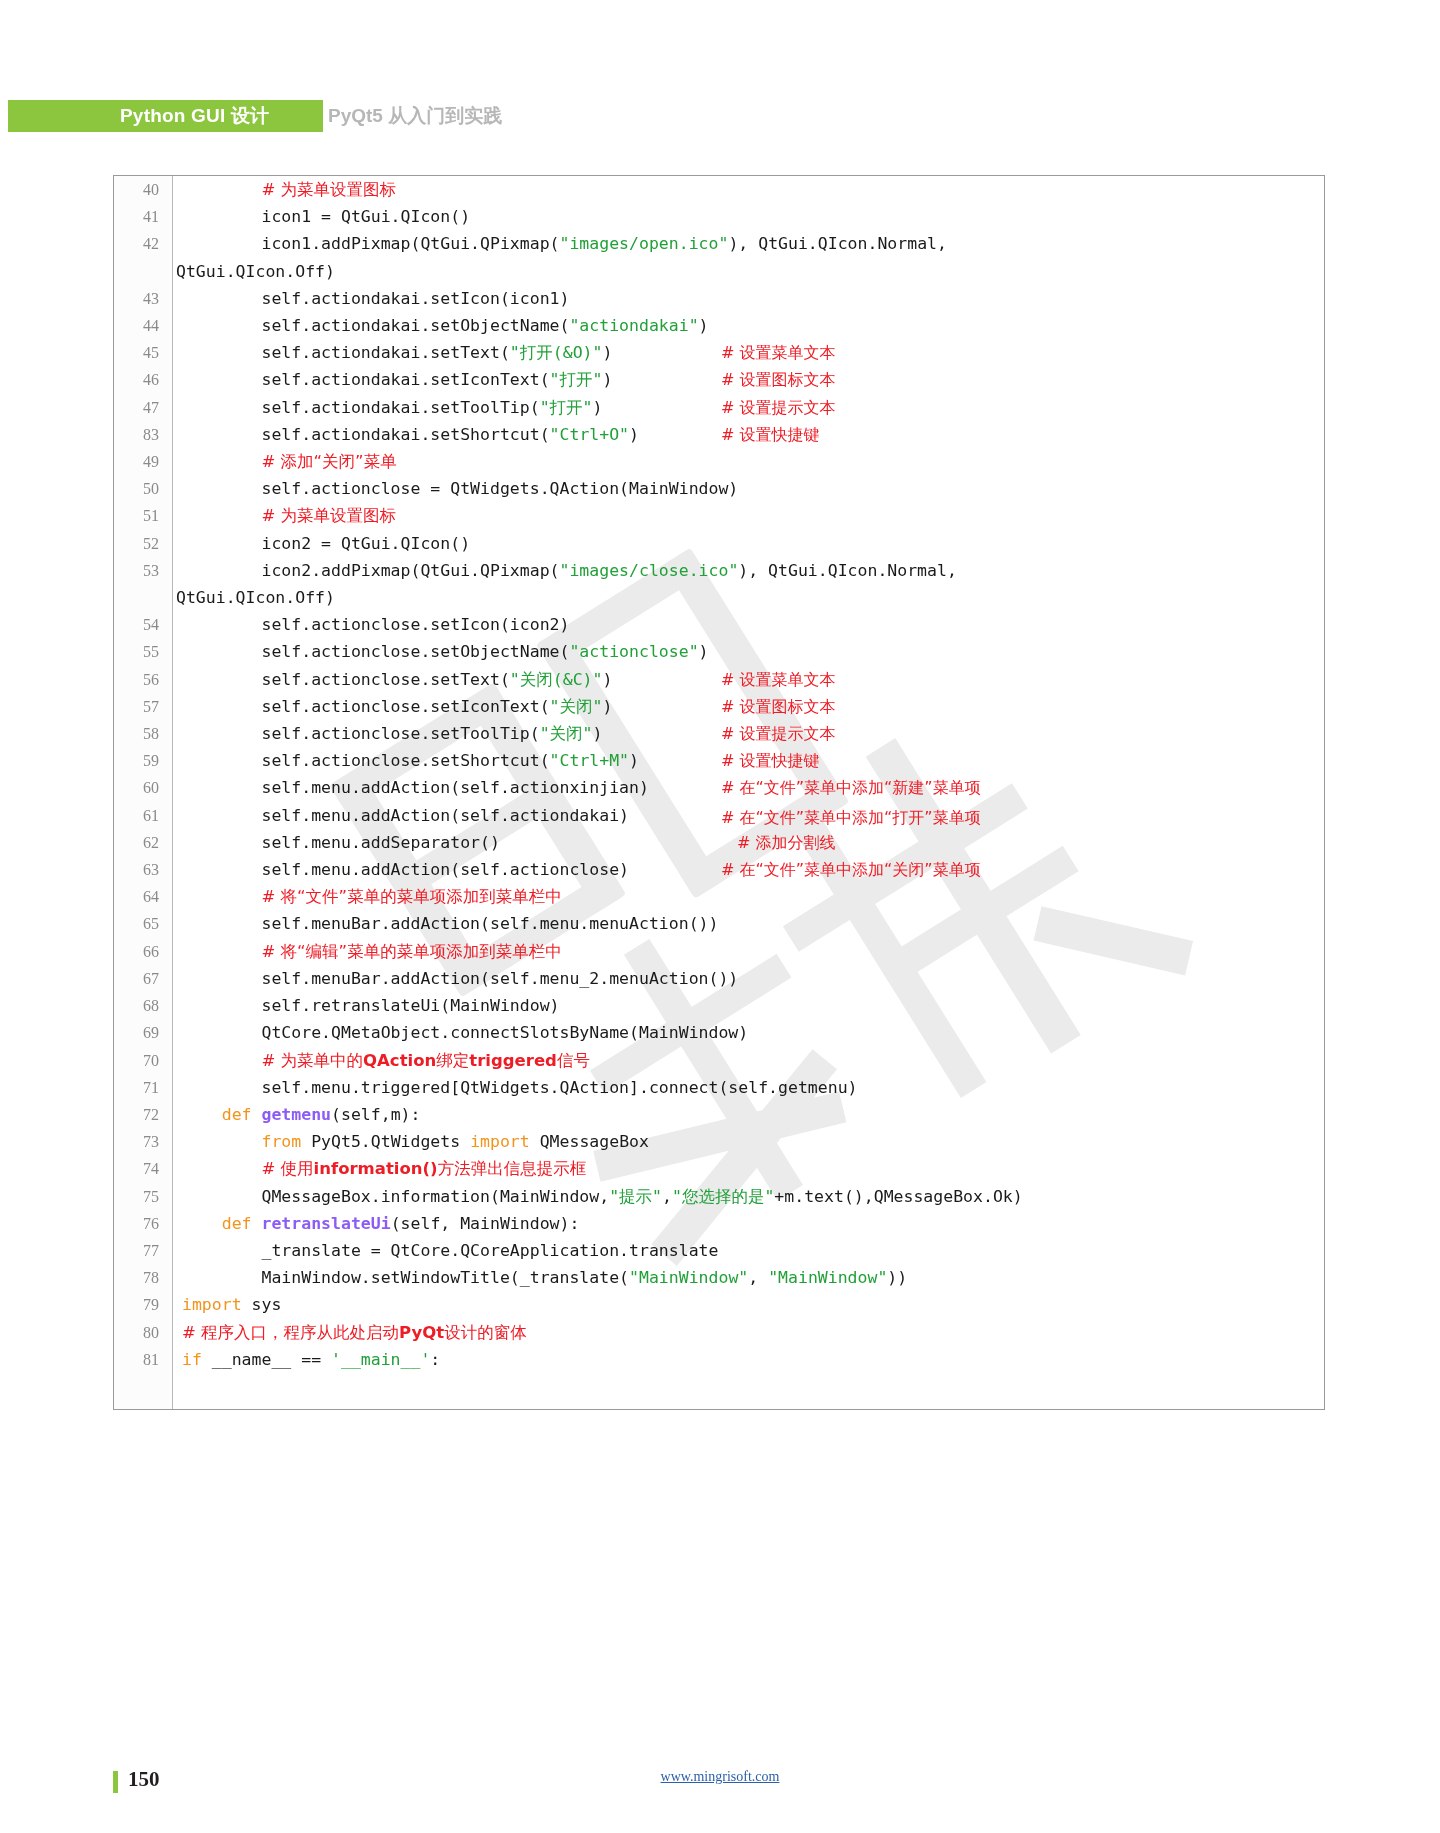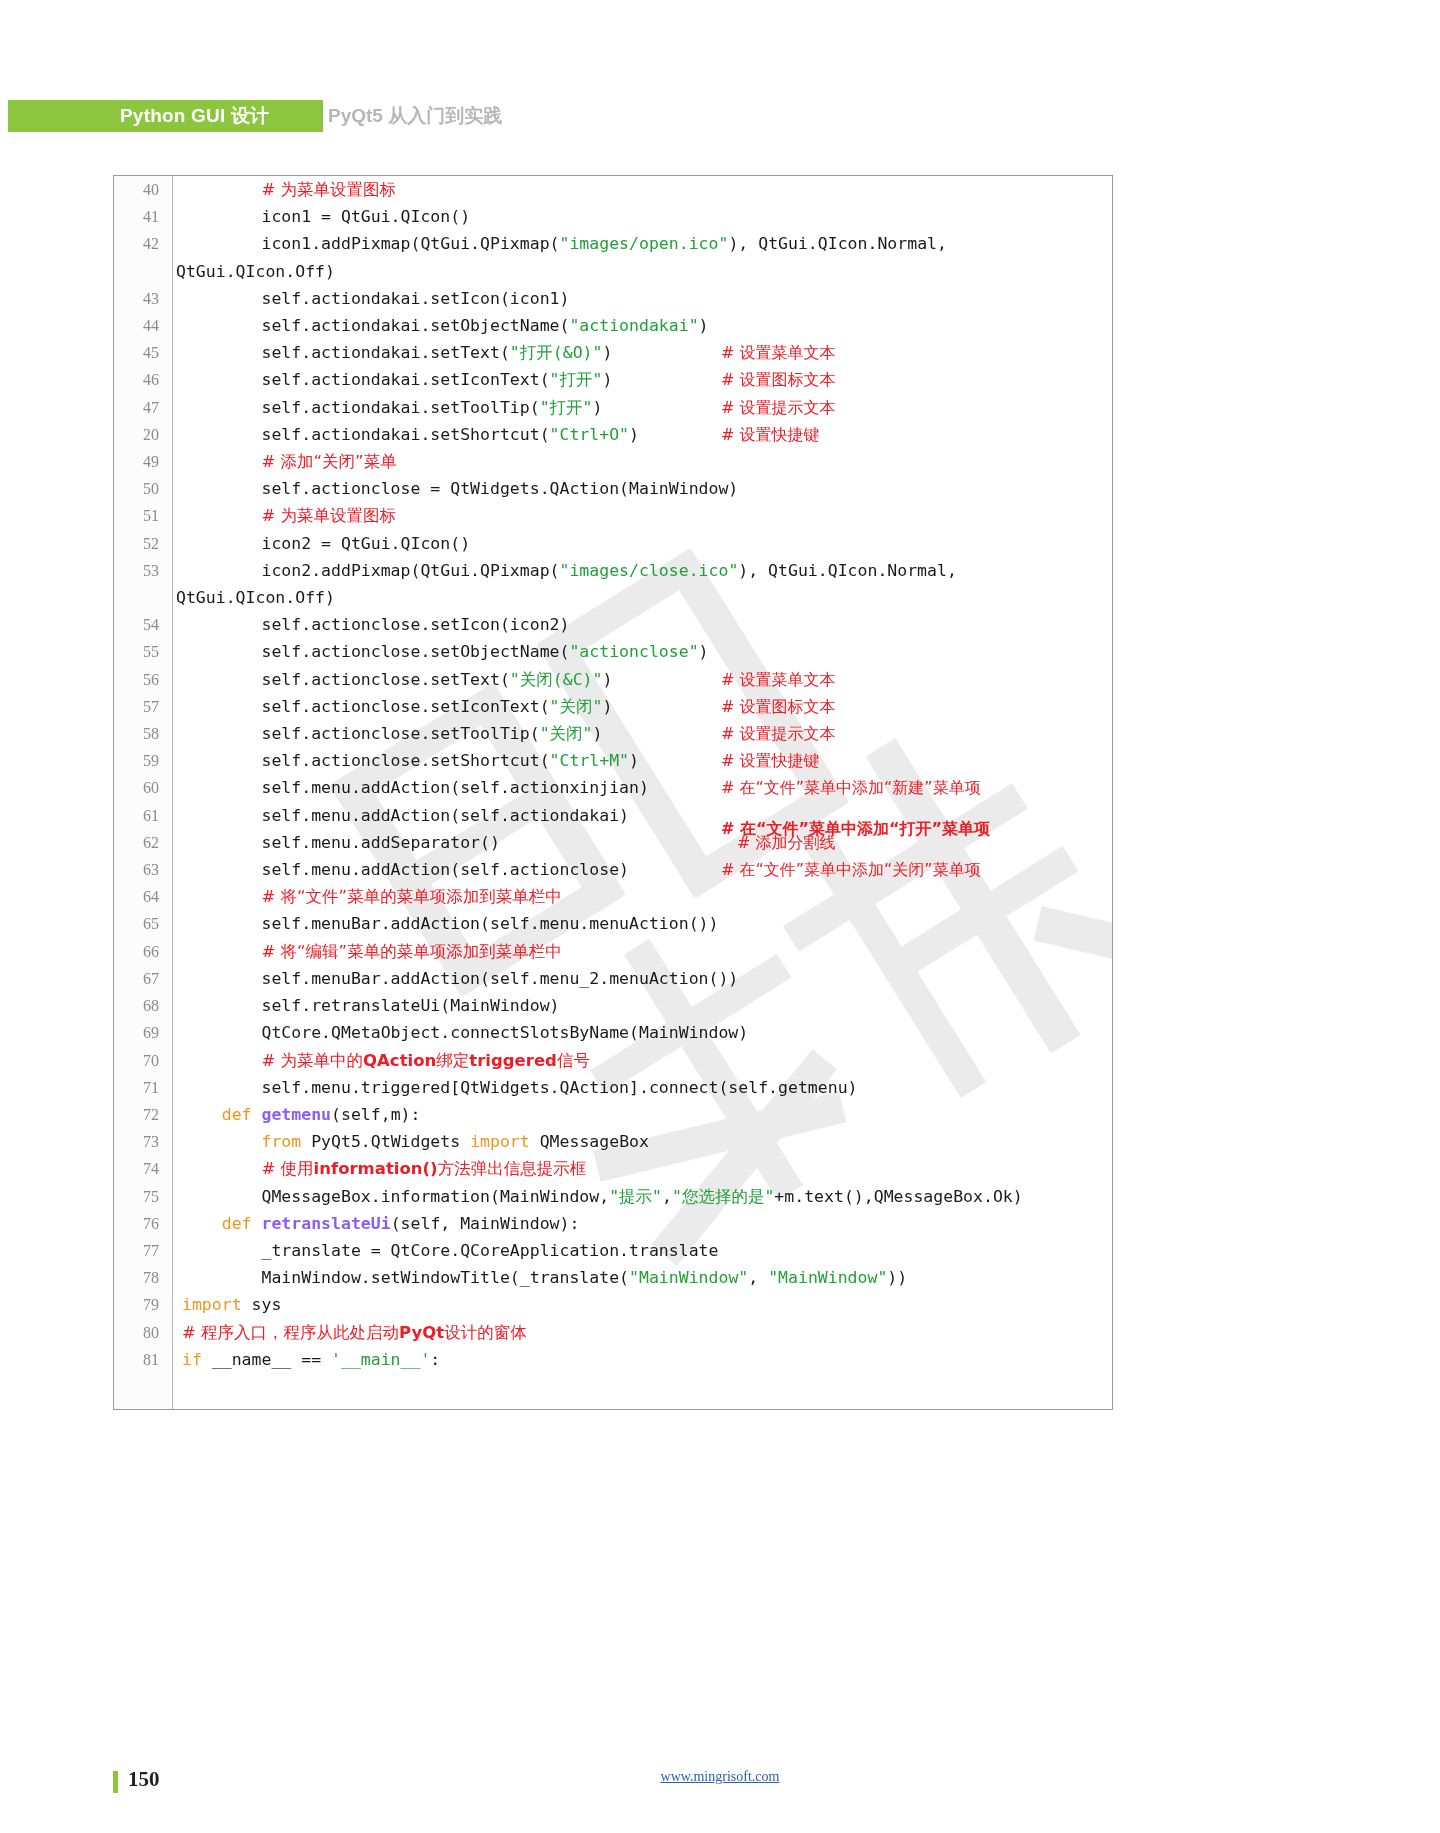--- a/index.html
+++ b/index.html
@@ -53,21 +53,21 @@
     font-size: 19px;
     font-weight: bold;
     white-space: nowrap;
   }
 
   
   #code-block {
     position: absolute;
     left: 113px;
     top: 175px;
-    width: 1000px;
+    width: 1212px;
     height: 1235px;
     border: 1px solid #9a9a9a;
     background: #ffffff;
     box-sizing: border-box;
     overflow: hidden;
   }
   #gutter-rule {
     position: absolute;
     left: 58px;
     top: 0;
@@ -234,35 +234,35 @@
   <div id="code-scroll">
       <div class="code-line"><span class="ln">40</span><span class="src"><span>        </span><span class="c cz"># 为菜单设置图标</span></span></div>
       <div class="code-line"><span class="ln">41</span><span class="src"><span>        </span><span>icon1 = QtGui.QIcon()</span></span></div>
       <div class="code-line"><span class="ln">42</span><span class="src"><span>        </span><span>icon1.addPixmap(QtGui.QPixmap(</span><span class="s">"images/open.ico"</span><span>), QtGui.QIcon.Normal,</span></span></div>
       <div class="code-line"><span class="cont">QtGui.QIcon.Off)</span></div>
       <div class="code-line"><span class="ln">43</span><span class="src"><span>        </span><span>self.actiondakai.setIcon(icon1)</span></span></div>
       <div class="code-line"><span class="ln">44</span><span class="src"><span>        </span><span>self.actiondakai.setObjectName(</span><span class="s">"actiondakai"</span><span>)</span></span></div>
       <div class="code-line"><span class="ln">45</span><span class="ic" style="position: absolute; left: 607px; top: 0px;"># 设置菜单文本</span><span class="src"><span>        </span><span>self.actiondakai.setText(</span><span class="s">"打开(&amp;O)"</span><span>)</span></span></div>
       <div class="code-line"><span class="ln">46</span><span class="ic" style="position: absolute; left: 607px; top: 0px;"># 设置图标文本</span><span class="src"><span>        </span><span>self.actiondakai.setIconText(</span><span class="s">"打开"</span><span>)</span></span></div>
       <div class="code-line"><span class="ln">47</span><span class="ic" style="position: absolute; left: 607px; top: 0px;"># 设置提示文本</span><span class="src"><span>        </span><span>self.actiondakai.setToolTip(</span><span class="s">"打开"</span><span>)</span></span></div>
-      <div class="code-line"><span class="ln">20</span><span class="ic" style="position: absolute; left: 607px; top: 0px;"># 设置快捷键</span><span class="src"><span>        </span><span>self.actiondakai.setShortcut(</span><span class="s">"Ctrl+O"</span><span>)</span></span></div>
+      <div class="code-line"><span class="ln">83</span><span class="ic" style="position: absolute; left: 607px; top: 0px;"># 设置快捷键</span><span class="src"><span>        </span><span>self.actiondakai.setShortcut(</span><span class="s">"Ctrl+O"</span><span>)</span></span></div>
       <div class="code-line"><span class="ln">49</span><span class="src"><span>        </span><span class="c cz"># 添加“关闭”菜单</span></span></div>
       <div class="code-line"><span class="ln">50</span><span class="src"><span>        </span><span>self.actionclose = QtWidgets.QAction(MainWindow)</span></span></div>
       <div class="code-line"><span class="ln">51</span><span class="src"><span>        </span><span class="c cz"># 为菜单设置图标</span></span></div>
       <div class="code-line"><span class="ln">52</span><span class="src"><span>        </span><span>icon2 = QtGui.QIcon()</span></span></div>
       <div class="code-line"><span class="ln">53</span><span class="src"><span>        </span><span>icon2.addPixmap(QtGui.QPixmap(</span><span class="s">"images/close.ico"</span><span>), QtGui.QIcon.Normal,</span></span></div>
       <div class="code-line"><span class="cont">QtGui.QIcon.Off)</span></div>
       <div class="code-line"><span class="ln">54</span><span class="src"><span>        </span><span>self.actionclose.setIcon(icon2)</span></span></div>
       <div class="code-line"><span class="ln">55</span><span class="src"><span>        </span><span>self.actionclose.setObjectName(</span><span class="s">"actionclose"</span><span>)</span></span></div>
       <div class="code-line"><span class="ln">56</span><span class="ic" style="position: absolute; left: 607px; top: 0px;"># 设置菜单文本</span><span class="src"><span>        </span><span>self.actionclose.setText(</span><span class="s">"关闭(&amp;C)"</span><span>)</span></span></div>
       <div class="code-line"><span class="ln">57</span><span class="ic" style="position: absolute; left: 607px; top: 0px;"># 设置图标文本</span><span class="src"><span>        </span><span>self.actionclose.setIconText(</span><span class="s">"关闭"</span><span>)</span></span></div>
       <div class="code-line"><span class="ln">58</span><span class="ic" style="position: absolute; left: 607px; top: 0px;"># 设置提示文本</span><span class="src"><span>        </span><span>self.actionclose.setToolTip(</span><span class="s">"关闭"</span><span>)</span></span></div>
       <div class="code-line"><span class="ln">59</span><span class="ic" style="position: absolute; left: 607px; top: 0px;"># 设置快捷键</span><span class="src"><span>        </span><span>self.actionclose.setShortcut(</span><span class="s">"Ctrl+M"</span><span>)</span></span></div>
       <div class="code-line"><span class="ln">60</span><span class="ic" style="position: absolute; left: 607px; top: 0px;"># 在“文件”菜单中添加“新建”菜单项</span><span class="src"><span>        </span><span>self.menu.addAction(self.actionxinjian)</span></span></div>
-      <div class="code-line"><span class="ln">61</span><span class="ic" style="position: absolute; left: 607px; top: 13px; font-weight: bold;"># 在“文件”菜单中添加“打开”菜单项</span><span class="src"><span>        </span><span>self.menu.addAction(self.actiondakai)</span></span></div>
+      <div class="code-line"><span class="ln">61</span><span class="ic" style="position: absolute; left: 607px; top: 2px;"># 在“文件”菜单中添加“打开”菜单项</span><span class="src"><span>        </span><span>self.menu.addAction(self.actiondakai)</span></span></div>
       <div class="code-line"><span class="ln">62</span><span class="ic" style="position: absolute; left: 607px; top: 0px; margin-left: 16px;"># 添加分割线</span><span class="src"><span>        </span><span>self.menu.addSeparator()</span></span></div>
       <div class="code-line"><span class="ln">63</span><span class="ic" style="position: absolute; left: 607px; top: 0px;"># 在“文件”菜单中添加“关闭”菜单项</span><span class="src"><span>        </span><span>self.menu.addAction(self.actionclose)</span></span></div>
       <div class="code-line"><span class="ln">64</span><span class="src"><span>        </span><span class="c cz"># 将“文件”菜单的菜单项添加到菜单栏中</span></span></div>
       <div class="code-line"><span class="ln">65</span><span class="src"><span>        </span><span>self.menuBar.addAction(self.menu.menuAction())</span></span></div>
       <div class="code-line"><span class="ln">66</span><span class="src"><span>        </span><span class="c cz"># 将“编辑”菜单的菜单项添加到菜单栏中</span></span></div>
       <div class="code-line"><span class="ln">67</span><span class="src"><span>        </span><span>self.menuBar.addAction(self.menu_2.menuAction())</span></span></div>
       <div class="code-line"><span class="ln">68</span><span class="src"><span>        </span><span>self.retranslateUi(MainWindow)</span></span></div>
       <div class="code-line"><span class="ln">69</span><span class="src"><span>        </span><span>QtCore.QMetaObject.connectSlotsByName(MainWindow)</span></span></div>
       <div class="code-line"><span class="ln">70</span><span class="src"><span>        </span><span class="c cz"># 为菜单中的</span><span class="c cz cb">QAction</span><span class="c cz">绑定</span><span class="c cz cb">triggered</span><span class="c cz">信号</span></span></div>
       <div class="code-line"><span class="ln">71</span><span class="src"><span>        </span><span>self.menu.triggered[QtWidgets.QAction].connect(self.getmenu)</span></span></div>

